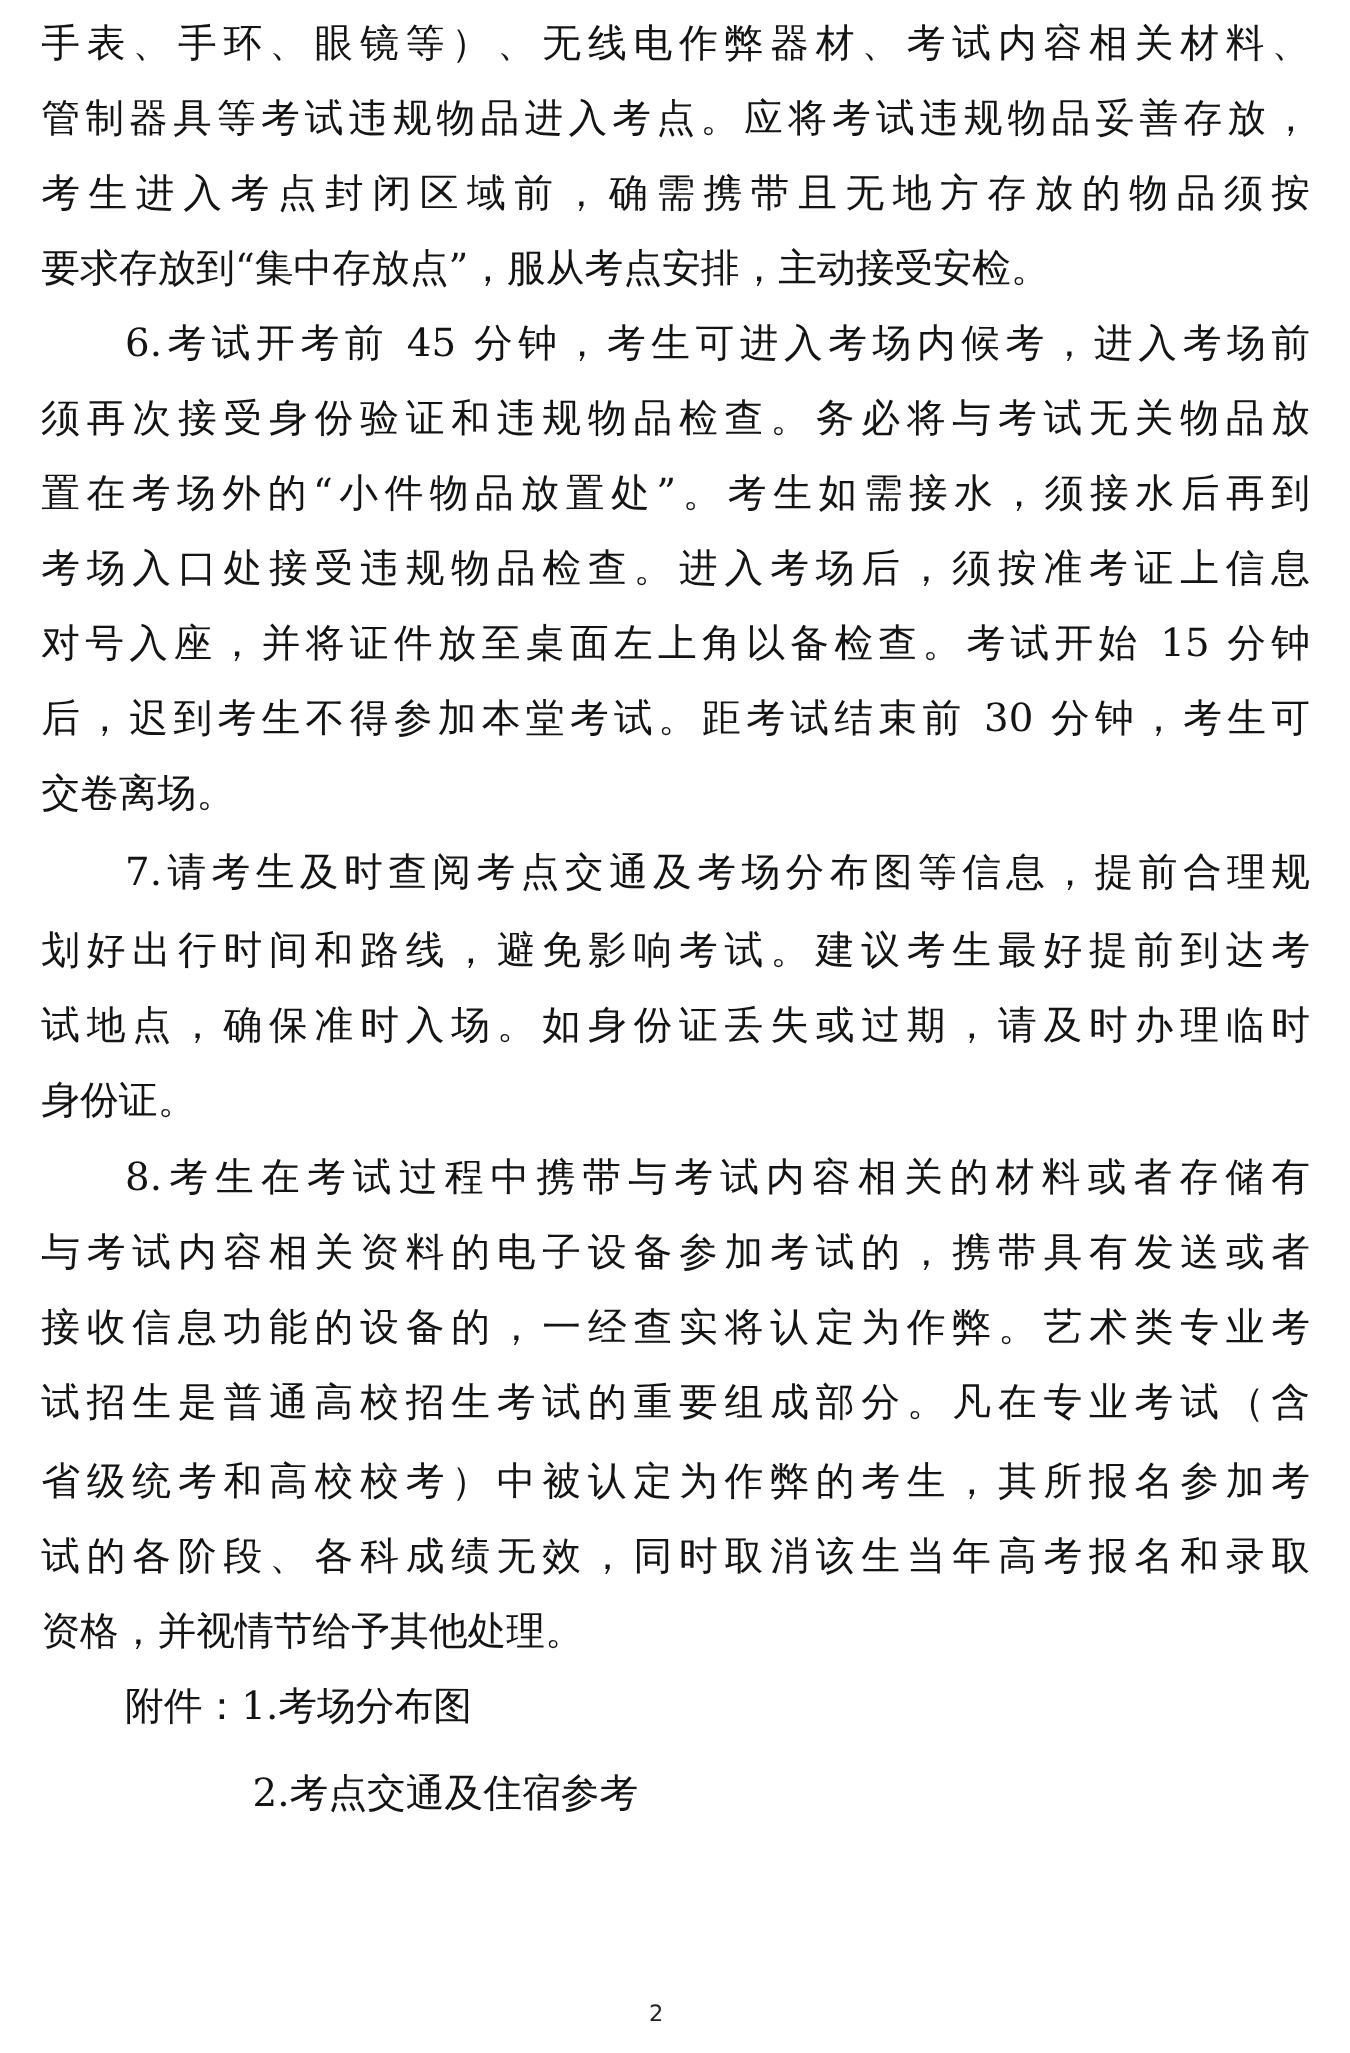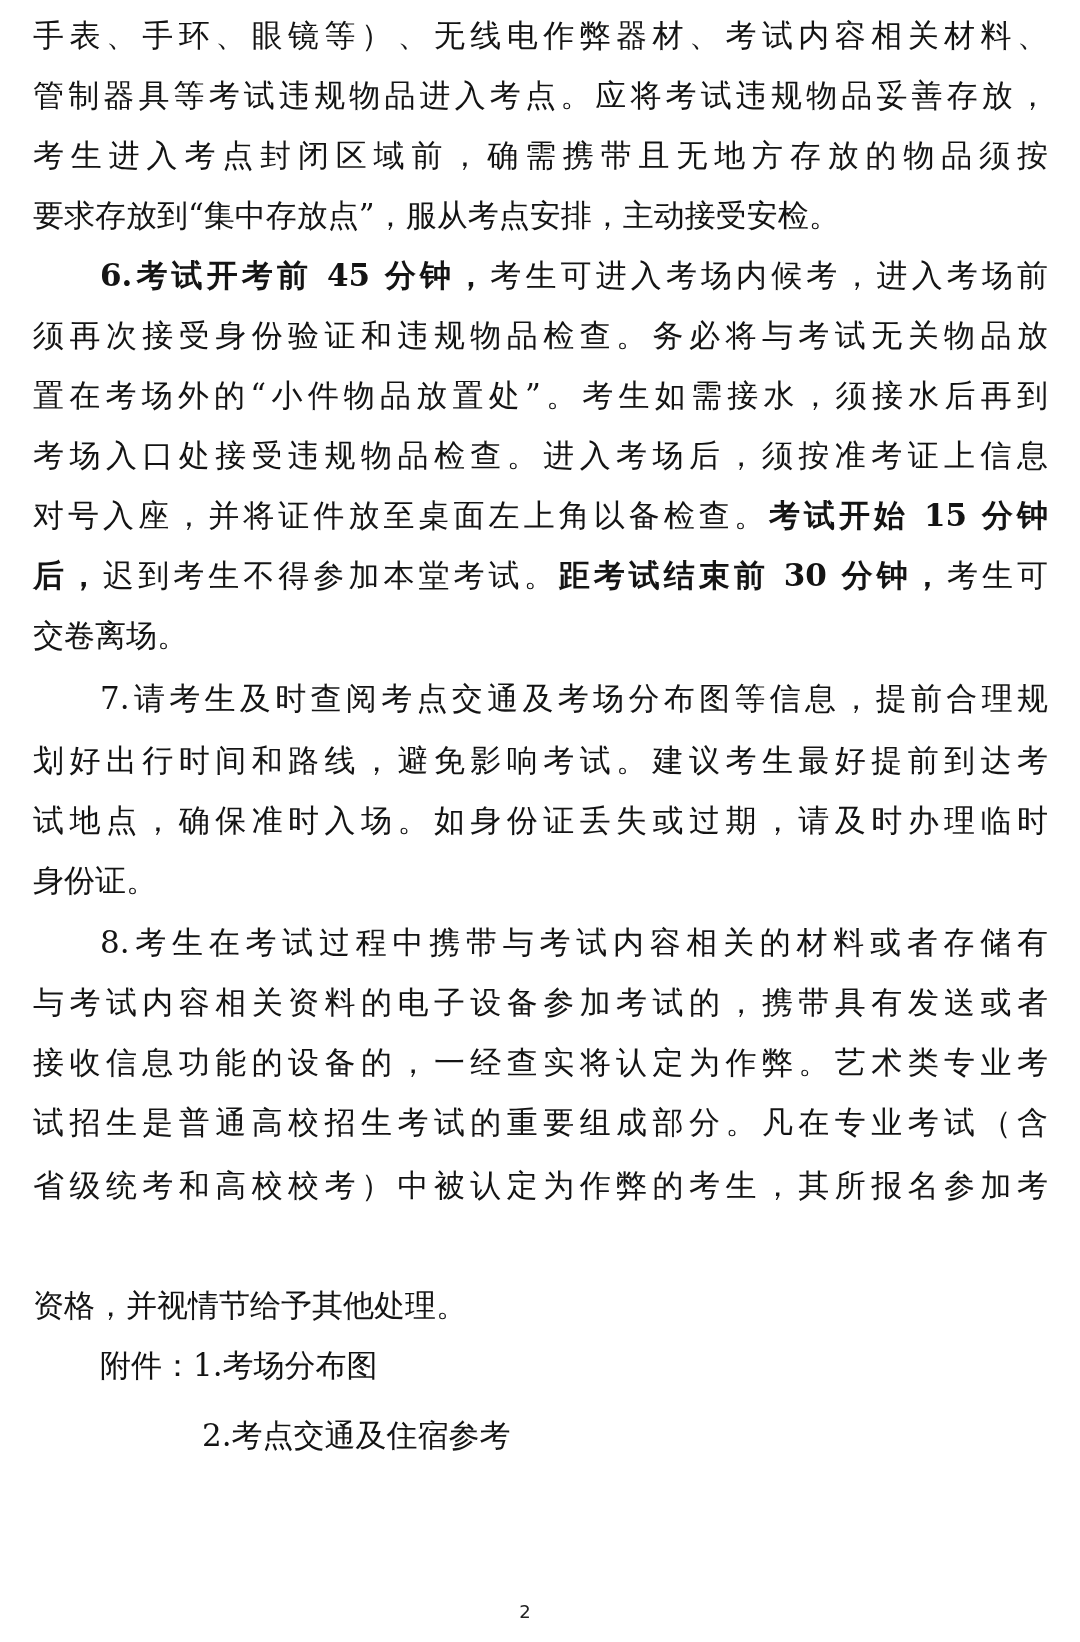--- a/index.html
+++ b/index.html
@@ -37,21 +37,21 @@
   .line.last {
     text-align-last: left;
     text-align: left;
     width: auto;
   }
   .line.indent {
     left: 100px;
     width: 948px;
   }
   .b {
-    font-weight: bold;
+    font-weight: normal;
   }
   .attach1 {
     position: absolute;
     left: 100px;
     top: 1335px;
     font-size: 31px;
     line-height: 60px;
     white-space: nowrap;
   }
   .attach2 {
@@ -95,19 +95,20 @@
   <div class="line indent" style="top:668px">7.请考生及时查阅考点交通及考场分布图等信息，提前合理规</div>
   <div class="line" style="top:730px">划好出行时间和路线，避免影响考试。建议考生最好提前到达考</div>
   <div class="line" style="top:790px">试地点，确保准时入场。如身份证丢失或过期，请及时办理临时</div>
   <div class="line last" style="top:850px">身份证。</div>
 
   <div class="line indent" style="top:912px">8.考生在考试过程中携带与考试内容相关的材料或者存储有</div>
   <div class="line" style="top:972px">与考试内容相关资料的电子设备参加考试的，携带具有发送或者</div>
   <div class="line" style="top:1032px">接收信息功能的设备的，一经查实将认定为作弊。艺术类专业考</div>
   <div class="line" style="top:1092px">试招生是普通高校招生考试的重要组成部分。凡在专业考试（含</div>
   <div class="line" style="top:1155px">省级统考和高校校考）中被认定为作弊的考生，其所报名参加考</div>
+  <div class="line" style="top:1215px">试的各阶段、各科成绩无效，同时取消该生当年高考报名和录取</div>
   <div class="line last" style="top:1275px">资格，并视情节给予其他处理。</div>
 
   <div class="attach1"><span>附件：</span><span>1.考场分布图</span></div>
   <div class="attach2"><span>2.考点交通及住宿参考</span></div>
 
   <div class="page-number">2</div>
 </div>
 
 </body></html>

